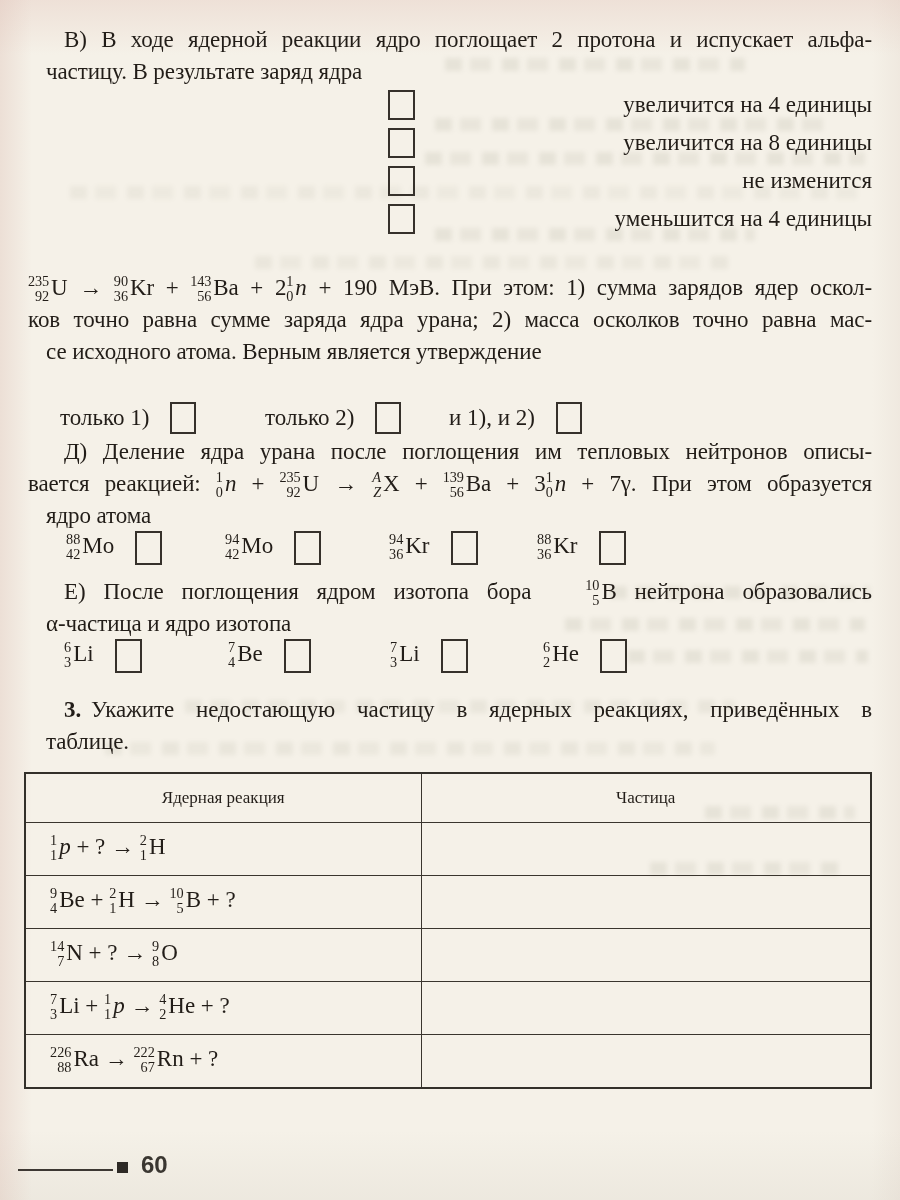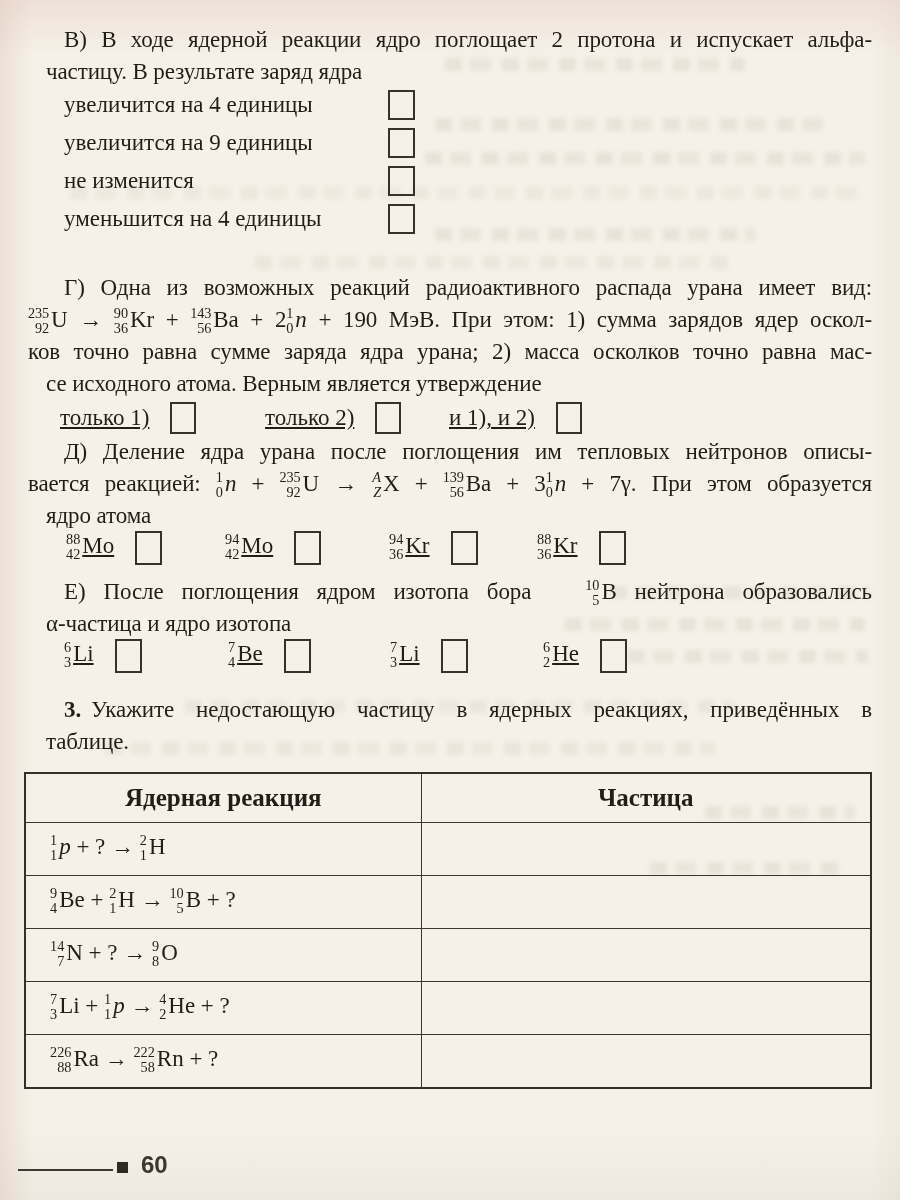--- a/index.html
+++ b/index.html
@@ -28,34 +28,34 @@
   .nuc .a,.nuc .z{display:block;font-size:0.62em;line-height:1.03;}
 
   
   .cb{display:inline-block;border:2px solid #36312b;background:transparent;box-sizing:border-box;}
   .cb-v{width:27px;height:30px;}
   .cb-g{width:26px;height:32px;}
   .cb-d{width:27px;height:34px;}
 
   
   .v-options{position:absolute;left:28px;top:86px;width:844px;font-size:23px;}
-  .v-opt{position:relative;height:38px;display:flex;align-items:center;padding-left:36px;box-sizing:border-box;}
+  .v-opt{position:relative;height:38px;display:flex;align-items:center;padding-left:36px;box-sizing:border-box;justify-content:flex-end;}
   .v-opt .cb{position:absolute;left:360px;top:4px;}
 
   
   .h-row{position:absolute;left:28px;width:844px;height:40px;font-size:23px;}
   .h-row.tall{height:48px;}
-  .h-opt{position:absolute;top:0;height:100%;display:flex;align-items:center;gap:21px;white-space:nowrap;text-decoration:underline;}
+  .h-opt{position:absolute;top:0;height:100%;display:flex;align-items:center;gap:21px;white-space:nowrap;}
 
   
   .rx-table{position:absolute;left:24px;top:772px;width:848px;border-collapse:collapse;
             font-size:23px;color:#221d18;}
   .rx-table th,.rx-table td{border:1.6px solid #3a352e;}
   .rx-table{border:2px solid #33302a;}
-  .rx-table th{height:46px;font-weight:bold;text-align:center;vertical-align:middle;font-size:25px;}
+  .rx-table th{height:46px;font-weight:normal;text-align:center;vertical-align:middle;font-size:17px;}
   .rx-table td{height:50px;vertical-align:middle;}
   .rx-table td.rx{padding-left:24px;}
 
   
   .footer-rule{position:absolute;left:18px;top:1169px;width:95px;height:2px;background:#3d3833;}
   .footer-square{position:absolute;left:117px;top:1162px;width:11px;height:11px;background:#2e2a26;}
   .page-number{position:absolute;left:141px;top:1151px;font-family:"Liberation Sans","DejaVu Sans",sans-serif;
                font-weight:bold;font-size:24px;color:#3a3631;}
 
   
@@ -86,35 +86,34 @@
     <div class="pline first">В) В ходе ядерной реакции ядро поглощает 2 протона и испускает альфа-</div>
     <div class="pline last">частицу. В результате заряд ядра</div>
   </div>
 
   <div class="v-options">
     <div class="v-opt">
       <span>увеличится на 4 единицы</span>
       <span class="cb cb-v"></span>
     </div>
     <div class="v-opt">
-      <span>увеличится на 9 единицы</span>
+      <span>увеличится на 8 единицы</span>
       <span class="cb cb-v"></span>
     </div>
     <div class="v-opt">
       <span>не изменится</span>
       <span class="cb cb-v"></span>
     </div>
     <div class="v-opt">
       <span>уменьшится на 4 единицы</span>
       <span class="cb cb-v"></span>
     </div>
   </div>
 
   <div class="block" style="top:272px">
-    <div class="pline first">Г) Одна из возможных реакций радиоактивного распада урана имеет вид:</div>
     <div class="pline"><span class="nuc">
           <span class="a">235</span>
           <span class="z">92</span>
         </span>U → <span class="nuc">
           <span class="a">90</span>
           <span class="z">36</span>
         </span>Kr + <span class="nuc">
           <span class="a">143</span>
           <span class="z">56</span>
         </span>Ba + 2<span class="nuc">
@@ -295,21 +294,21 @@
               <span class="z">2</span>
             </span>He + ?</td>
         <td class="pt"></td>
       </tr>
       <tr>
         <td class="rx"><span class="nuc">
               <span class="a">226</span>
               <span class="z">88</span>
             </span>Ra → <span class="nuc">
               <span class="a">222</span>
-              <span class="z">58</span>
+              <span class="z">67</span>
             </span>Rn + ?</td>
         <td class="pt"></td>
       </tr>
     </tbody>
   </table>
 
   <div class="footer-rule"></div>
   <div class="footer-square"></div>
   <div class="page-number">60</div>
 

